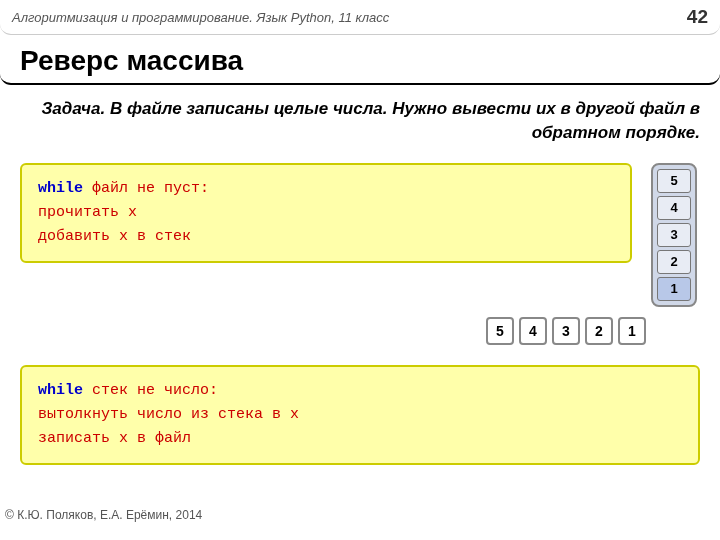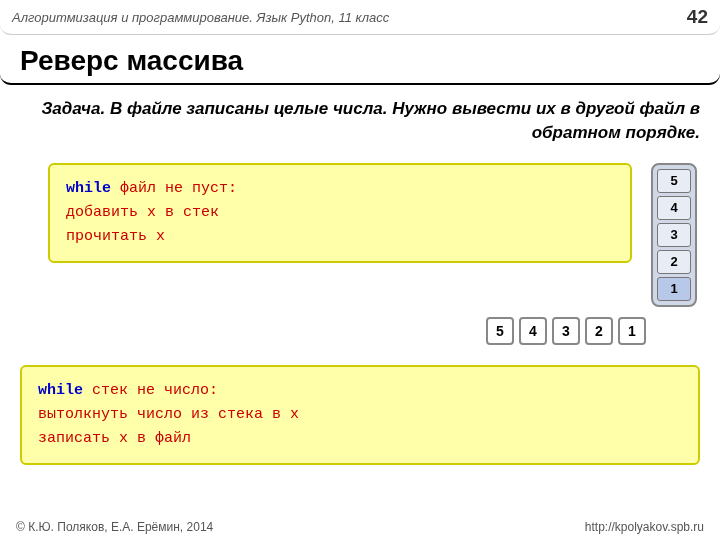--- a/index.html
+++ b/index.html
@@ -52,21 +52,20 @@
       flex-direction: row;
       padding: 10px 20px;
       gap: 16px;
       align-items: flex-start;
     }
     .left-col {
       flex: 1;
       display: flex;
       flex-direction: column;
       gap: 10px;
-      margin-left: 28px;
     }
     .code-block {
       background: #ffffaa;
       border: 2px solid #cccc00;
       border-radius: 6px;
       padding: 12px 16px;
       font-family: 'Courier New', monospace;
       font-size: 15px;
       line-height: 1.6;
     }
@@ -119,26 +118,26 @@
       justify-content: center;
       font-size: 13px;
       font-weight: bold;
       color: #000;
     }
     .stack-item.highlighted {
       background: #b8c8e8;
     }
     .footer {
       position: absolute;
-      bottom: 6px;
+      bottom: 18px;
       left: 0;
       right: 0;
       display: flex;
       justify-content: space-between;
-      padding: 0 16px;
+      padding: 0 5px;
       font-size: 12px;
       color: #555;
     }
     .second-row {
       display: flex;
       flex-direction: row;
       padding: 0 20px 0 20px;
       gap: 16px;
       align-items: flex-start;
     }
@@ -169,24 +168,24 @@
 </div>
 
 <div class="content-area">
   <div class="left-col">
 
     <div class="code-block">
       <div>
         <span class="kw">while</span><span class="colored"> файл не пуст:</span>
       </div>
       <div>
+        <span class="colored">  прочитать x</span>
+      </div>
+      <div>
         <span class="colored">  добавить x в стек</span>
-      </div>
-      <div>
-        <span class="colored">  прочитать x</span>
       </div>
     </div>
   </div>
 
   <div class="stack-visual">
     <div class="stack-cylinder">
       <div class="stack-item">5</div>
       <div class="stack-item">4</div>
       <div class="stack-item">3</div>
       <div class="stack-item">2</div>
@@ -217,14 +216,13 @@
       </div>
       <div>
         <span class="colored">  записать x в файл</span>
       </div>
     </div>
   </div>
 </div>
 
 <div class="footer">
   <span>© К.Ю. Поляков, Е.А. Ерёмин, 2014</span>
-  <span>http://kpolyakov.spb.ru</span>
 </div>
 
 </body></html>

